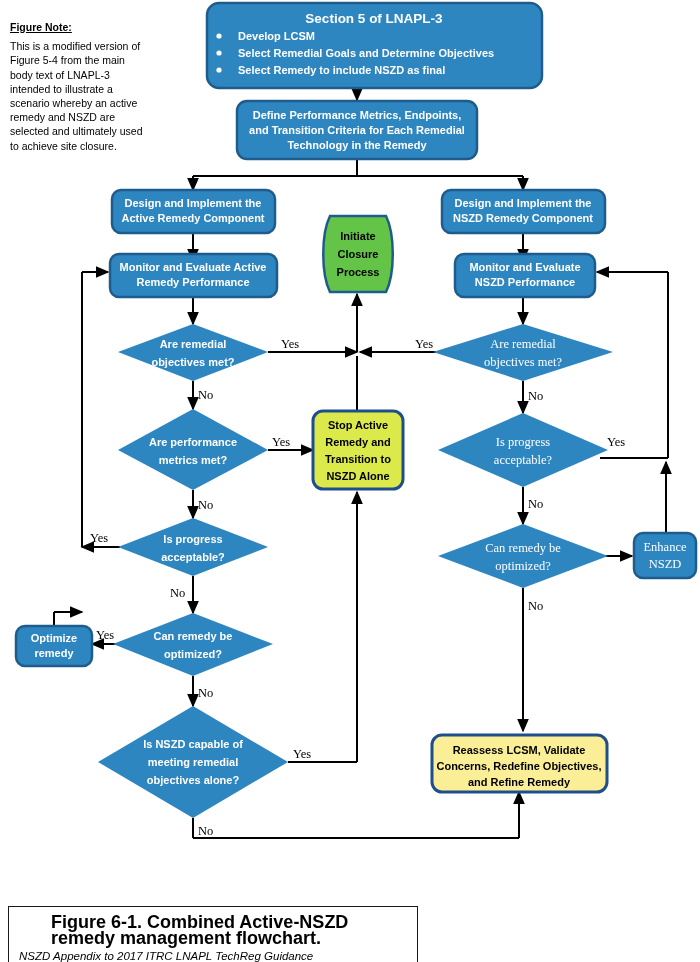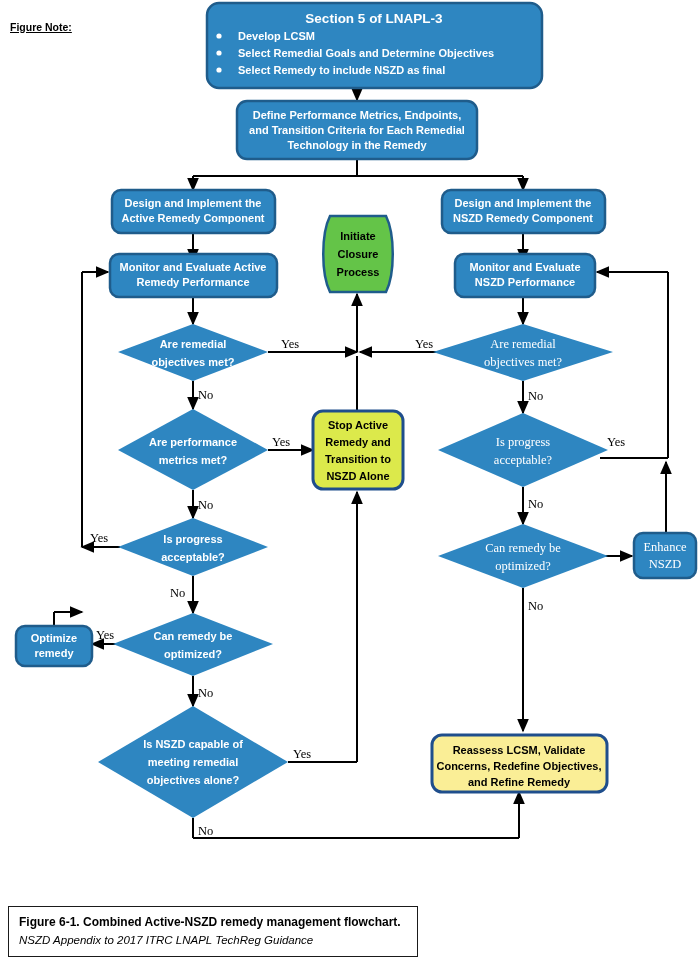--- a/index.html
+++ b/index.html
@@ -73,42 +73,44 @@
     top: 906px;
     width: 410px;
     box-sizing: border-box;
     border: 1px solid #1a1a1a;
     background: #ffffff;
     padding: 7px 10px 8px 10px;
   }
   #caption-box .cap-main {
     font-family: "Liberation Sans", sans-serif;
     font-weight: bold;
-    font-size: 12px;
+    font-size: 18px;
     color: #000000;
     line-height: 16px;
     display: block;
+    margin-left: 32px;
   }
   #caption-box .cap-sub {
     font-family: "Liberation Sans", sans-serif;
     font-style: italic;
     font-size: 11.5px;
     color: #000000;
     line-height: 16px;
     display: block;
     margin-top: 2px;
   }
 </style>
 </head>
 <body>
 
 <div id="page">
 
   <div id="figure-note">
     <span class="note-title">Figure Note:</span>
+    <span class="note-body">This is a modified version of Figure 5-4 from the main body text of LNAPL-3 intended to illustrate a scenario whereby an active remedy and NSZD are selected and ultimately used to achieve site closure.</span>
   </div>
 
   <svg id="flow-svg" width="700" height="900" viewBox="0 0 700 900">
     <defs>
       <marker id="arrow" markerWidth="8" markerHeight="8" refX="6.2" refY="3" orient="auto" markerUnits="strokeWidth">
         <path d="M0,0 L7,3 L0,6 z" fill="#000000"></path>
       </marker>
     </defs>
 
     <g stroke="#000000" stroke-width="2" fill="none">

